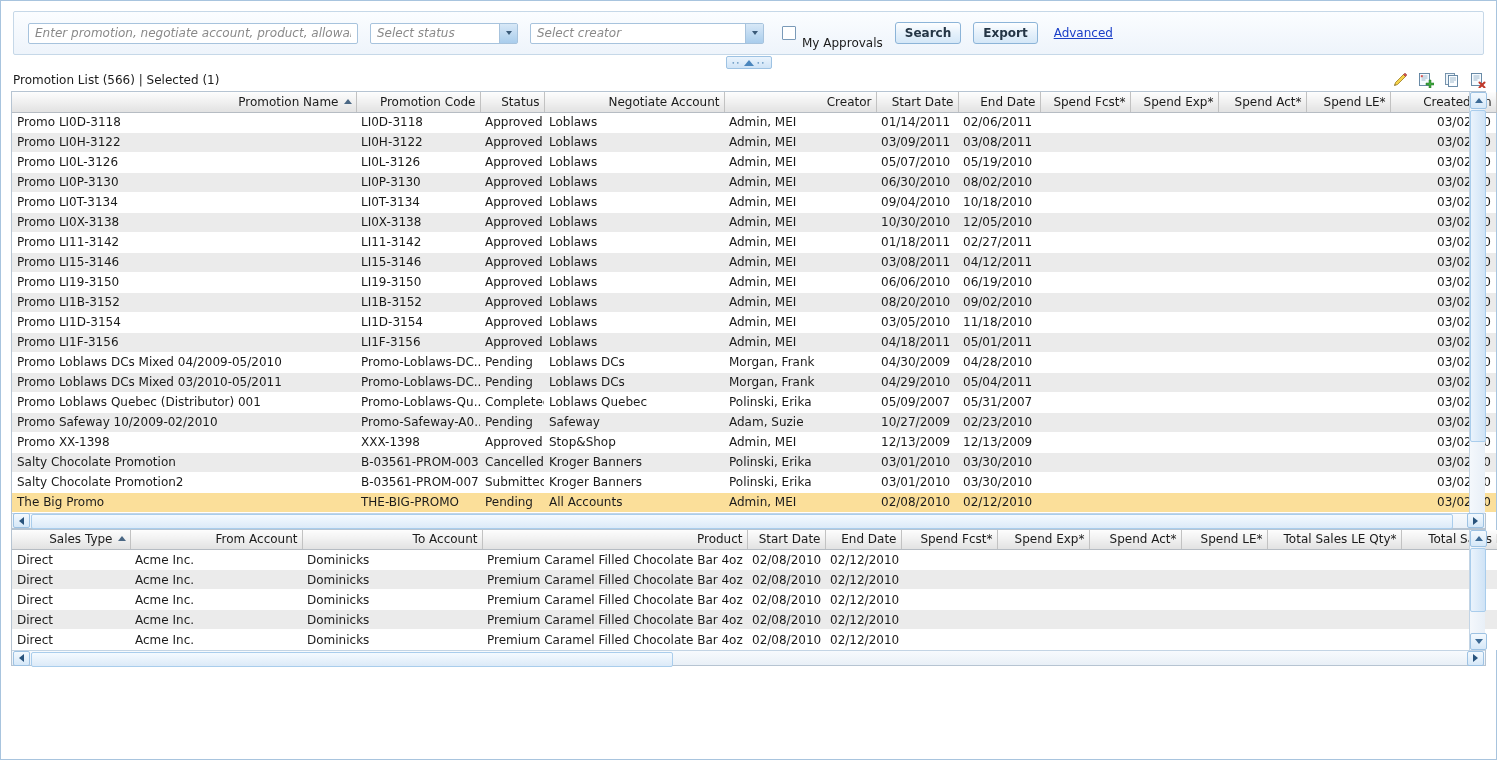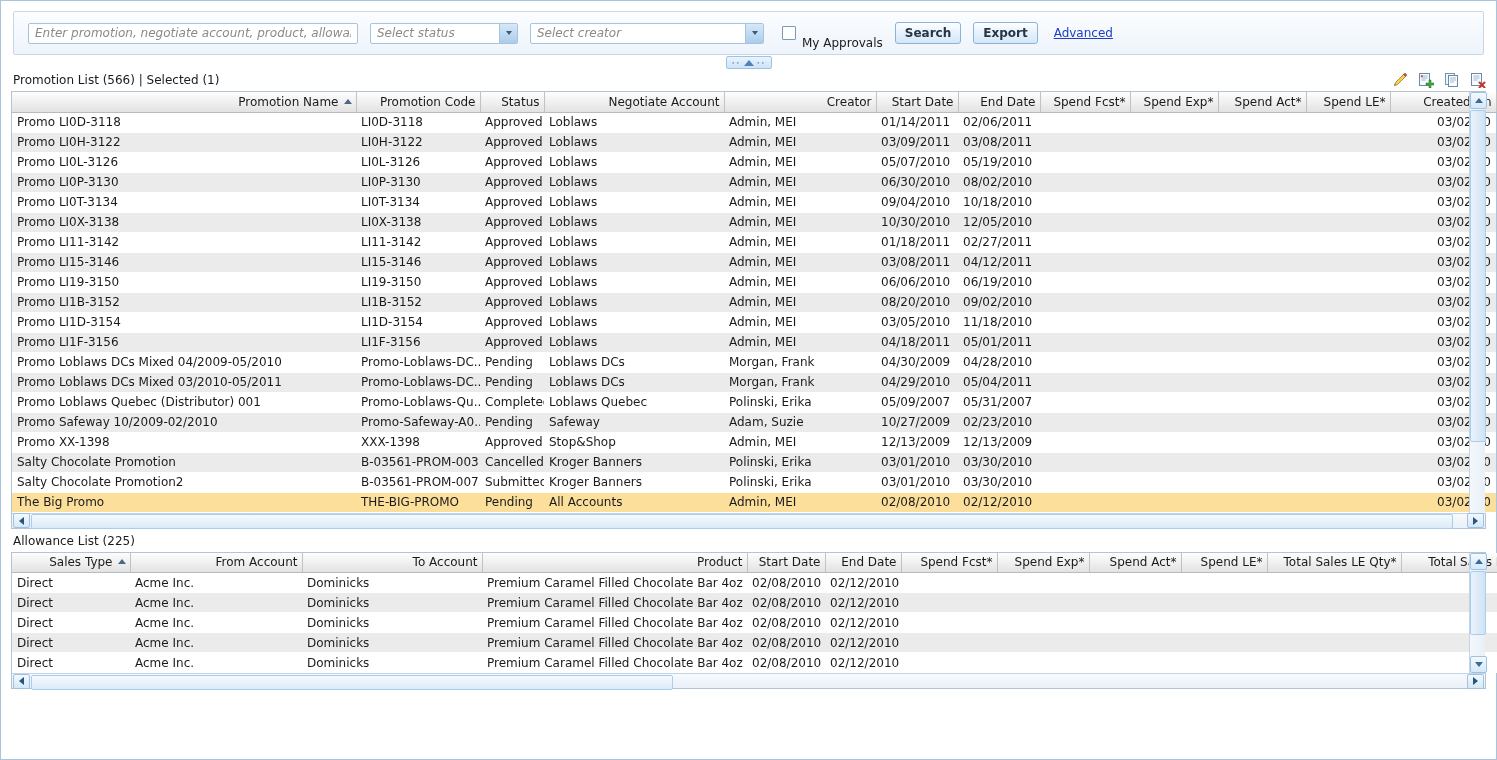--- a/index.html
+++ b/index.html
@@ -634,23 +634,20 @@
         </div>
       <div class="hstrack">
         <div class="hsthumb" style="left:0;width:1420px"></div>
       </div>
       <div class="hsbtn">
           <i class="right"></i>
         </div>
     </div>
   </div>
 
-  <div class="sectiontitle">
-    <span>Allowance List (225)</span>
-  </div>
 
   <div class="gridbox">
     <div class="gridscrollwrap">
       <table class="grid">
         <colgroup id="allow-cols">
             <col style="width: 118px;">
             <col style="width: 172px;">
             <col style="width: 180px;">
             <col style="width: 265px;">
             <col style="width: 78px;">

